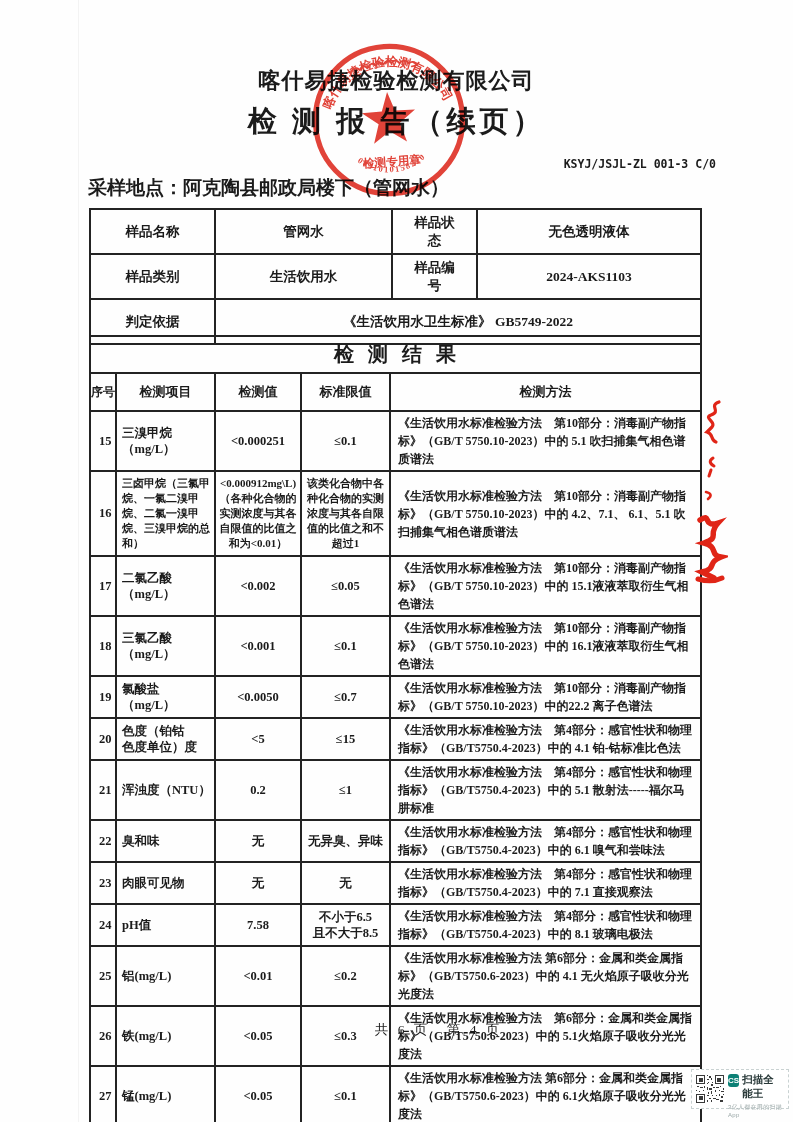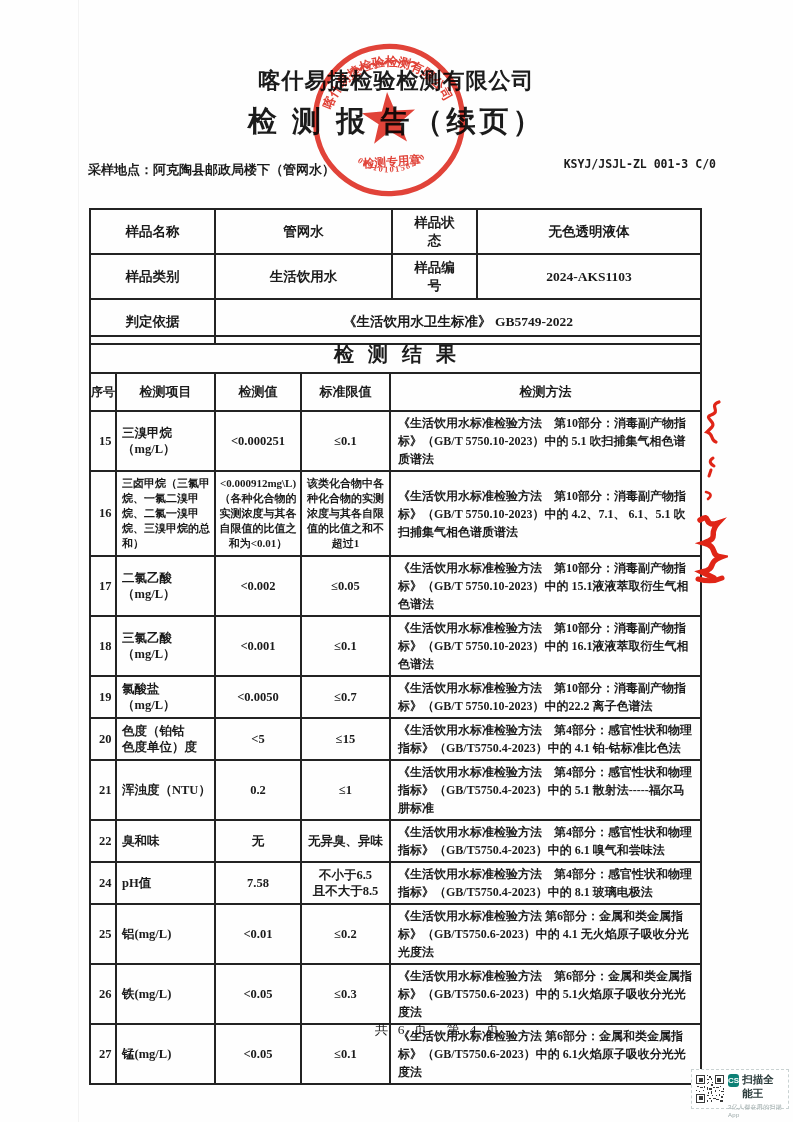--- a/index.html
+++ b/index.html
@@ -9,21 +9,21 @@
   }
   .scan-line { position:absolute; left:78px; top:0; width:1px; height:100%; background:rgba(0,0,0,0.045); }
 
   
   .company { position:absolute; top:66px; left:0; width:100%; text-align:center;
              font-size:22px; font-weight:700; letter-spacing:1px; }
   .title   { position:absolute; top:102px; left:0; width:100%; text-align:center;
              font-size:29px; font-weight:700; letter-spacing:4px; }
   .doc-code { position:absolute; top:157px; left:16px; width:700px; text-align:right;
               font-family:"DejaVu Sans Mono", monospace; font-size:11.5px; font-weight:700; }
-  .sampling { position:absolute; top:161px; left:88px; font-size:13px; font-weight:700; }
+  .sampling { position:absolute; top:175px; left:88px; font-size:19px; font-weight:700; }
 
   
   .seal { position:absolute; left:306px; top:40px; width:166px; height:160px;
           transform:rotate(-4deg); opacity:.86; mix-blend-mode:multiply; }
   .seal text { font-family:"Liberation Serif", serif; }
 
   
   table { border-collapse:collapse; table-layout:fixed; position:absolute; left:89px; width:611px; }
   td { border:2px solid #232323; font-weight:700; vertical-align:middle; overflow:hidden; }
   #info-table { top:208px; }
@@ -180,20 +180,27 @@
       <td class="c-val">0.2</td>
       <td class="c-lim">≤1</td>
       <td class="c-method">《生活饮用水标准检验方法　第4部分：感官性状和物理指标》（GB/T5750.4-2023）中的 5.1 散射法-----福尔马肼标准</td>
     </tr>
     <tr style="height:39px">
       <td class="c-no">22</td>
       <td class="c-item">臭和味</td>
       <td class="c-val">无</td>
       <td class="c-lim">无异臭、异味</td>
       <td class="c-method">《生活饮用水标准检验方法　第4部分：感官性状和物理指标》（GB/T5750.4-2023）中的 6.1 嗅气和尝味法</td>
+    </tr>
+    <tr style="height:39px">
+      <td class="c-no">23</td>
+      <td class="c-item">肉眼可见物</td>
+      <td class="c-val">无</td>
+      <td class="c-lim">无</td>
+      <td class="c-method">《生活饮用水标准检验方法　第4部分：感官性状和物理指标》（GB/T5750.4-2023）中的 7.1 直接观察法</td>
     </tr>
     <tr style="height:40px">
       <td class="c-no">24</td>
       <td class="c-item">pH值</td>
       <td class="c-val">7.58</td>
       <td class="c-lim">不小于6.5
 且不大于8.5</td>
       <td class="c-method">《生活饮用水标准检验方法　第4部分：感官性状和物理指标》（GB/T5750.4-2023）中的 8.1 玻璃电极法</td>
     </tr>
     <tr style="height:40px">

